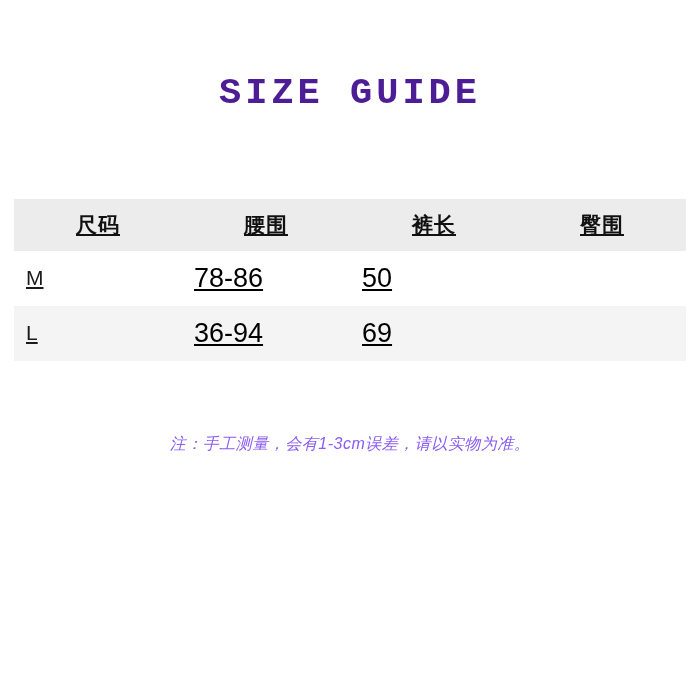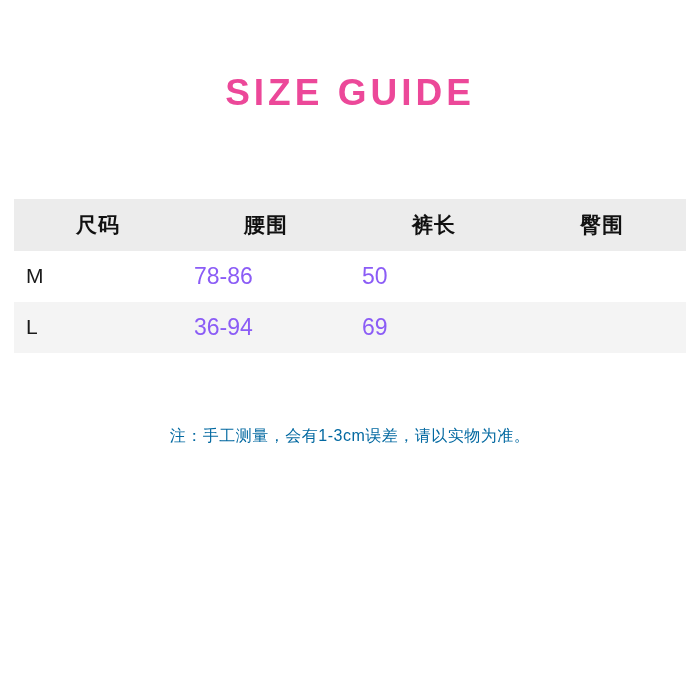--- a/index.html
+++ b/index.html
@@ -24,22 +24,23 @@
     align-items: center;
   }
   .title-block {
     margin-top: 72px;
     text-align: center;
   }
   .title-en {
     font-size: 37px;
     font-weight: bold;
     letter-spacing: 4px;
-    color: #ec4899;
+    color: #4c1d95;
     line-height: 1.15;
+    font-family: Liberation Mono, monospace;
   }
   .title-cn {
     margin-top: 14px;
     font-size: 31px;
     font-weight: bold;
     letter-spacing: 2px;
     color: #111111;
     line-height: 1.15;
   }
   .table-wrap {
@@ -49,53 +50,55 @@
   table.size-table {
     width: 100%;
     border-collapse: collapse;
     table-layout: fixed;
   }
   table.size-table td,
   table.size-table th {
     vertical-align: middle;
     padding: 12px;
     border: none;
+    text-decoration: underline;
   }
   tr.row {
     height: 49px;
   }
   tr.head-row {
     background: #ececec;
   }
   tr.row-alt {
     background: #f4f4f4;
   }
   tr.row-plain {
     background: #ffffff;
   }
   .head-cell {
     font-size: 21px;
     font-weight: bold;
     color: #111111;
     letter-spacing: 1px;
   }
   .cell {
-    font-size: 23px;
-    color: #8b5cf6;
+    font-size: 27px;
+    color: #000000;
   }
   .cell-size {
     font-size: 21px;
     color: #1a1a1a;
   }
   .note {
     margin-top: 73px;
     font-size: 16px;
-    color: #0369a1;
+    color: #8b5cf6;
     letter-spacing: 0.5px;
     text-align: center;
+    font-style: italic;
   }
 </style>
 </head>
 <body>
 
 <div class="page">
 
   <div class="title-block">
     <div class="title-en">SIZE GUIDE</div>
   </div>

